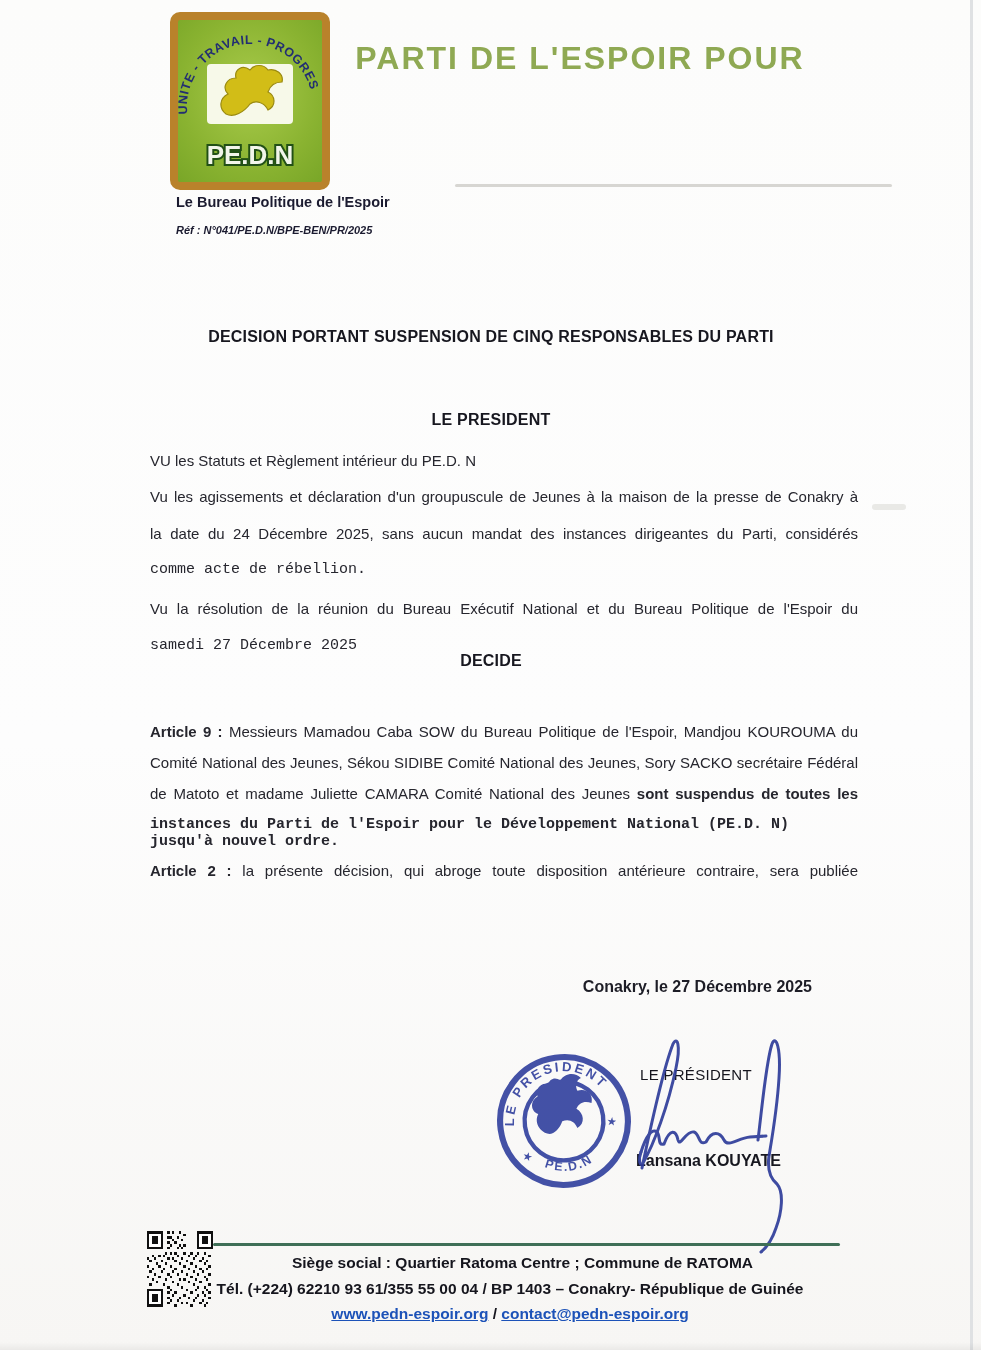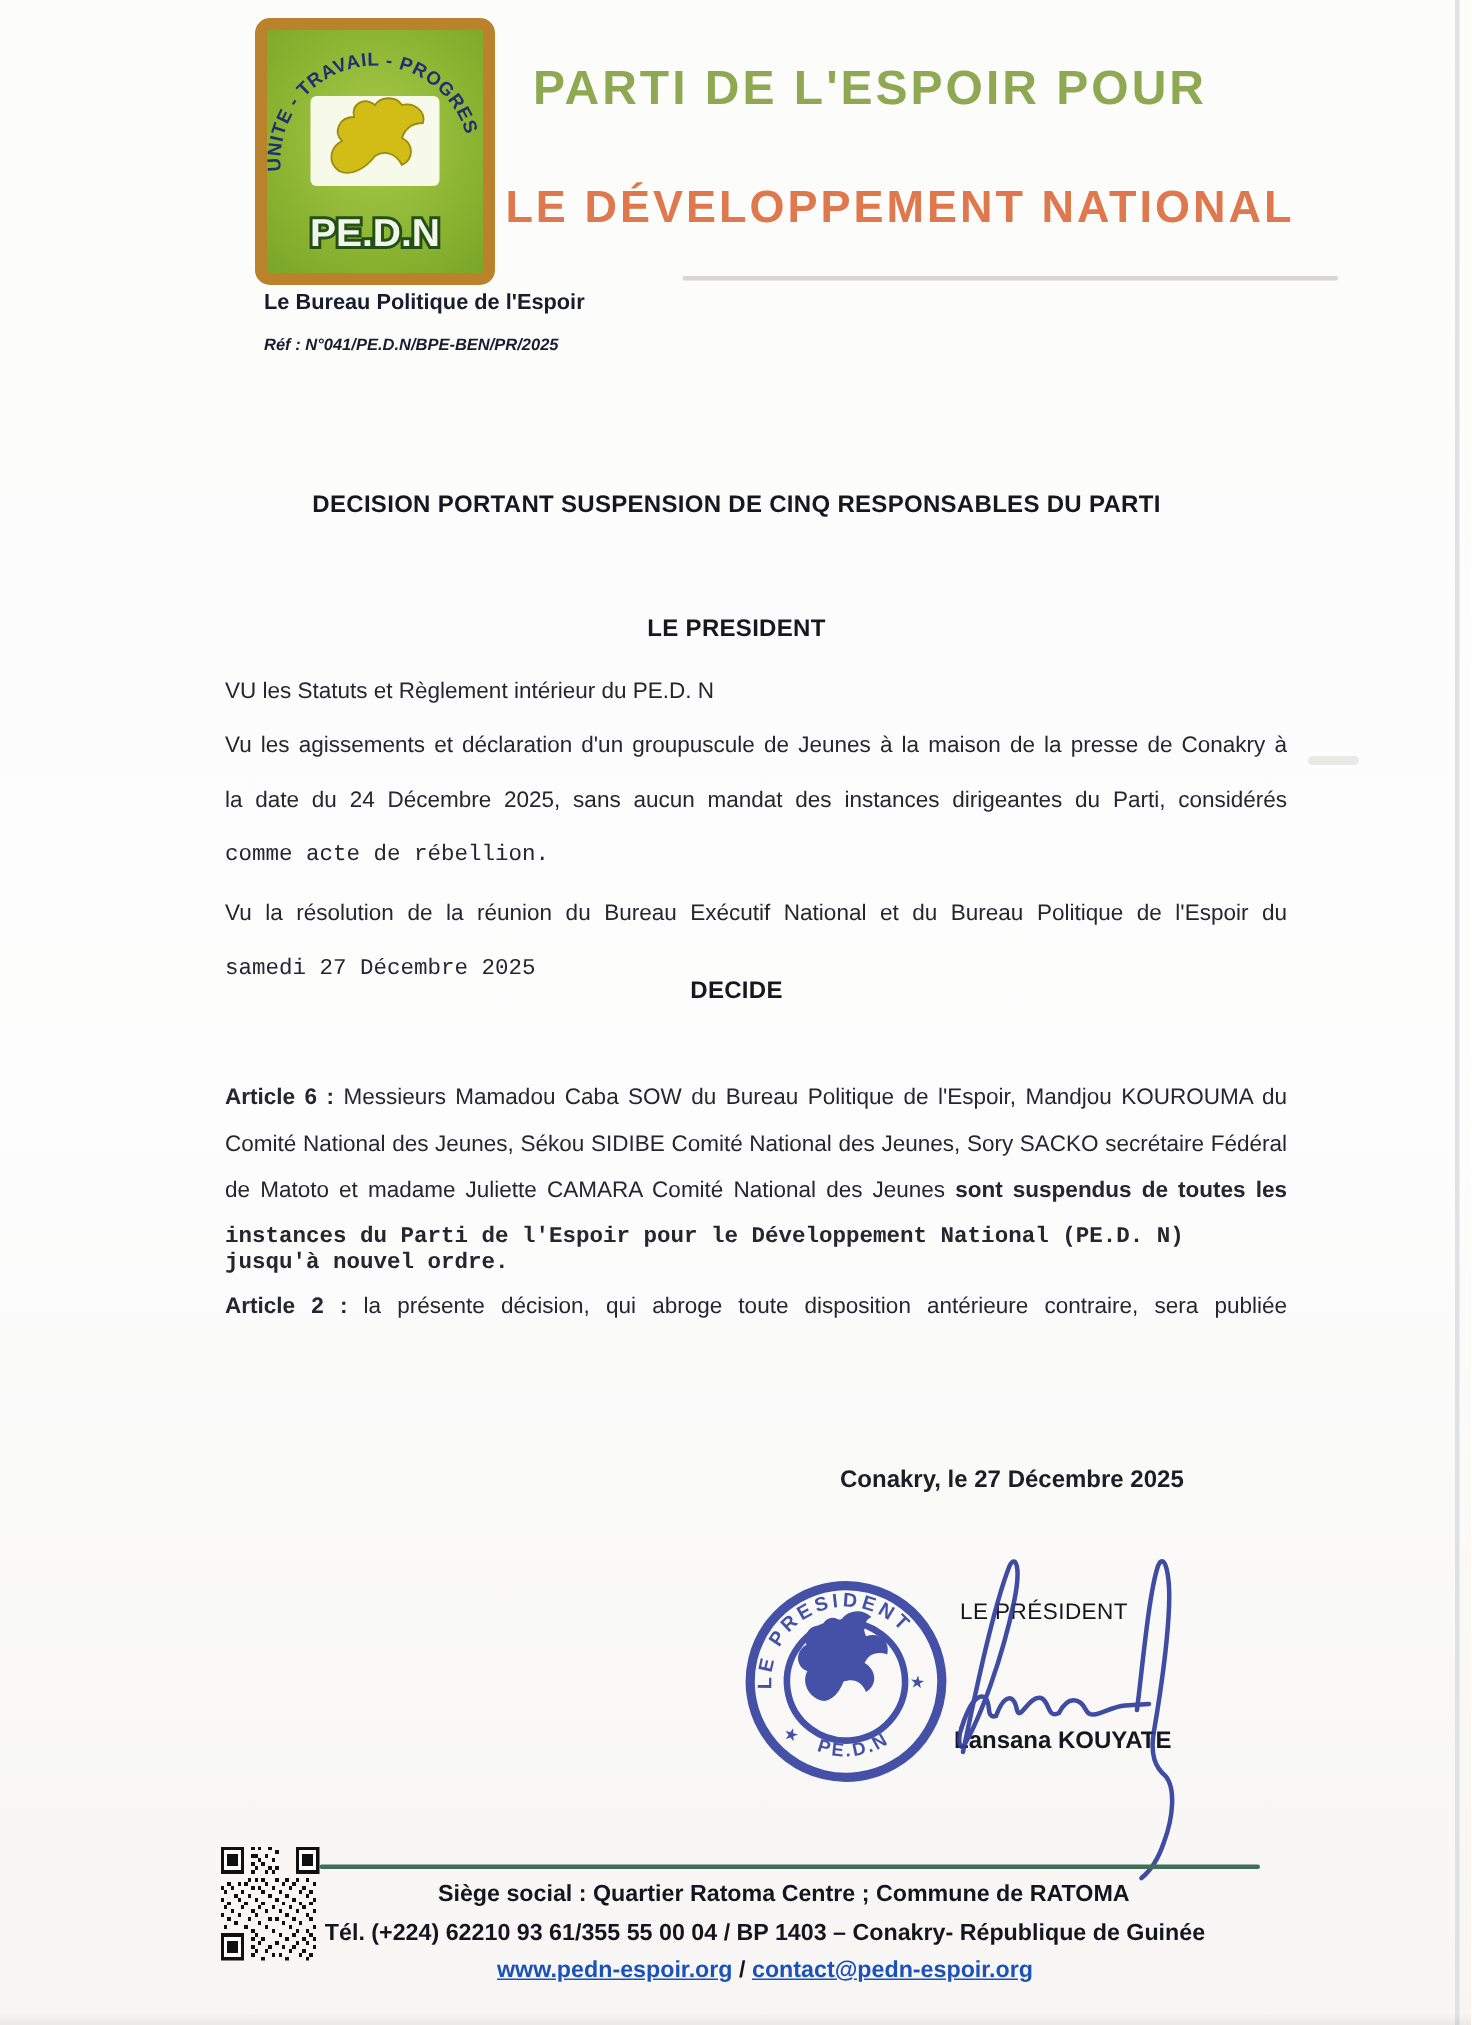--- a/index.html
+++ b/index.html
@@ -16,21 +16,21 @@
   .header-rule{left:455px;top:184px;width:437px;height:3px;background:#d0cfca;border-radius:2px;opacity:.85;}
   .bureau{left:176px;top:194px;font-size:14.5px;font-weight:bold;color:#1b1b30;}
   .refline{left:176px;top:224px;font-size:11px;font-weight:bold;font-style:italic;color:#1b1b30;}
   
   .h{left:137px;width:708px;text-align:center;font-weight:bold;font-size:16px;color:#17171f;letter-spacing:.2px;}
   .p{left:150px;width:708px;font-size:15px;color:#26262e;}
   .jl{text-align:justify;text-align-last:justify;height:36.5px;}
   .ll{text-align:left;height:36.5px;font-family:Liberation Mono, monospace;}
   .art .jl,.art .ll{height:31px;}
   .art2 .jl,.art2 .ll{height:32px;}
-  .dateline{left:560px;top:978px;width:252px;font-size:16px;font-weight:600;color:#1d1d26;}
+  .dateline{left:560px;top:978px;width:252px;text-align:right;font-size:16px;font-weight:600;color:#1d1d26;}
   
   .sig-title{left:640px;top:1066px;font-size:15px;font-weight:normal;letter-spacing:.3px;color:#15151d;}
   .sig-name{left:636px;top:1152px;font-size:16px;font-weight:600;color:#17171f;}
   
   .footer-rule{left:213px;top:1243px;width:627px;height:3px;background:#3f6f57;border-radius:2px;}
   .footer-text{left:180px;top:1250px;width:660px;text-align:center;font-size:15.5px;font-weight:600;color:#15151d;line-height:25.5px;}
   .footer-text .lbl{font-weight:bold;margin-left:25px;}
   .footer-text a{color:#1c52b8;text-decoration:underline;font-weight:600;}
   .photo-edge{right:8px;top:0;height:100%;width:3px;background:#dfe1e3;}
   .smudge{left:872px;top:504px;width:34px;height:6px;background:#e9e9e6;border-radius:3px;}
@@ -56,21 +56,20 @@
       <textPath href="#logoArc" startOffset="4" textLength="188">UNITE - TRAVAIL - PROGRES</textPath>
     </text>
     <rect x="37" y="52" width="86" height="60" rx="4" fill="#fcfcf2" opacity="0.95"></rect>
     <path d="M 56 102 C 48 96, 50 86, 58 82 C 52 76, 56 66, 66 66 C 64 58, 72 52, 80 58
              C 84 52, 94 52, 98 58 C 106 56, 114 62, 112 70 C 104 70, 100 74, 98 80
              C 106 84, 106 94, 98 98 C 94 90, 86 88, 80 92 C 74 100, 64 106, 56 102 Z" fill="#d2bd17" stroke="#9a8a10" stroke-width="1.2"></path>
     <text x="80" y="152" text-anchor="middle" font-size="26" font-weight="bold" fill="#f2f5ea" stroke="#225016" stroke-width="4" paint-order="stroke">PE.D.N</text>
   </svg>
 
   <div class="abs title1">PARTI DE L'ESPOIR POUR</div>
-  <div class="abs title2">LE DÉVELOPPEMENT NATIONAL</div>
   <div class="abs header-rule"></div>
   <div class="abs bureau">Le Bureau Politique de l'Espoir</div>
   <div class="abs refline">Réf : N°041/PE.D.N/BPE-BEN/PR/2025</div>
 
   <div class="abs h" style="top:328px;">DECISION PORTANT SUSPENSION DE CINQ RESPONSABLES DU PARTI</div>
   <div class="abs h" style="top:411px;">LE PRESIDENT</div>
 
   <div class="abs p" style="top:452px;">VU les Statuts et Règlement intérieur du PE.D. N</div>
 
   <div class="abs p" style="top:488px;">
@@ -80,21 +79,21 @@
   </div>
 
   <div class="abs p" style="top:600px;">
     <div class="jl">Vu la résolution de la réunion du Bureau Exécutif National et du Bureau Politique de l'Espoir du</div>
     <div class="ll">samedi 27 Décembre 2025</div>
   </div>
 
   <div class="abs h" style="top:652px;">DECIDE</div>
 
   <div class="abs p art" style="top:723px;">
-    <div class="jl"><b>Article 6 :</b><span>  Messieurs Mamadou Caba SOW du Bureau Politique de l'Espoir, Mandjou KOUROUMA du</span></div>
+    <div class="jl"><b>Article 9 :</b><span>  Messieurs Mamadou Caba SOW du Bureau Politique de l'Espoir, Mandjou KOUROUMA du</span></div>
     <div class="jl">Comité National des Jeunes, Sékou SIDIBE Comité National des Jeunes, Sory SACKO secrétaire Fédéral</div>
     <div class="jl"><span>de Matoto et madame Juliette CAMARA Comité National des Jeunes </span><b>sont suspendus de toutes les</b></div>
     <div class="ll"><b>instances du Parti de l'Espoir pour le Développement National (PE.D. N) jusqu'à nouvel ordre.</b></div>
   </div>
 
   <div class="abs p art2" style="top:862px;">
     <div class="jl"><b>Article 2 :</b><span> la présente décision, qui abroge toute disposition antérieure contraire, sera publiée</span></div>
   </div>
 
   <div class="abs dateline">Conakry, le 27 Décembre 2025</div>

